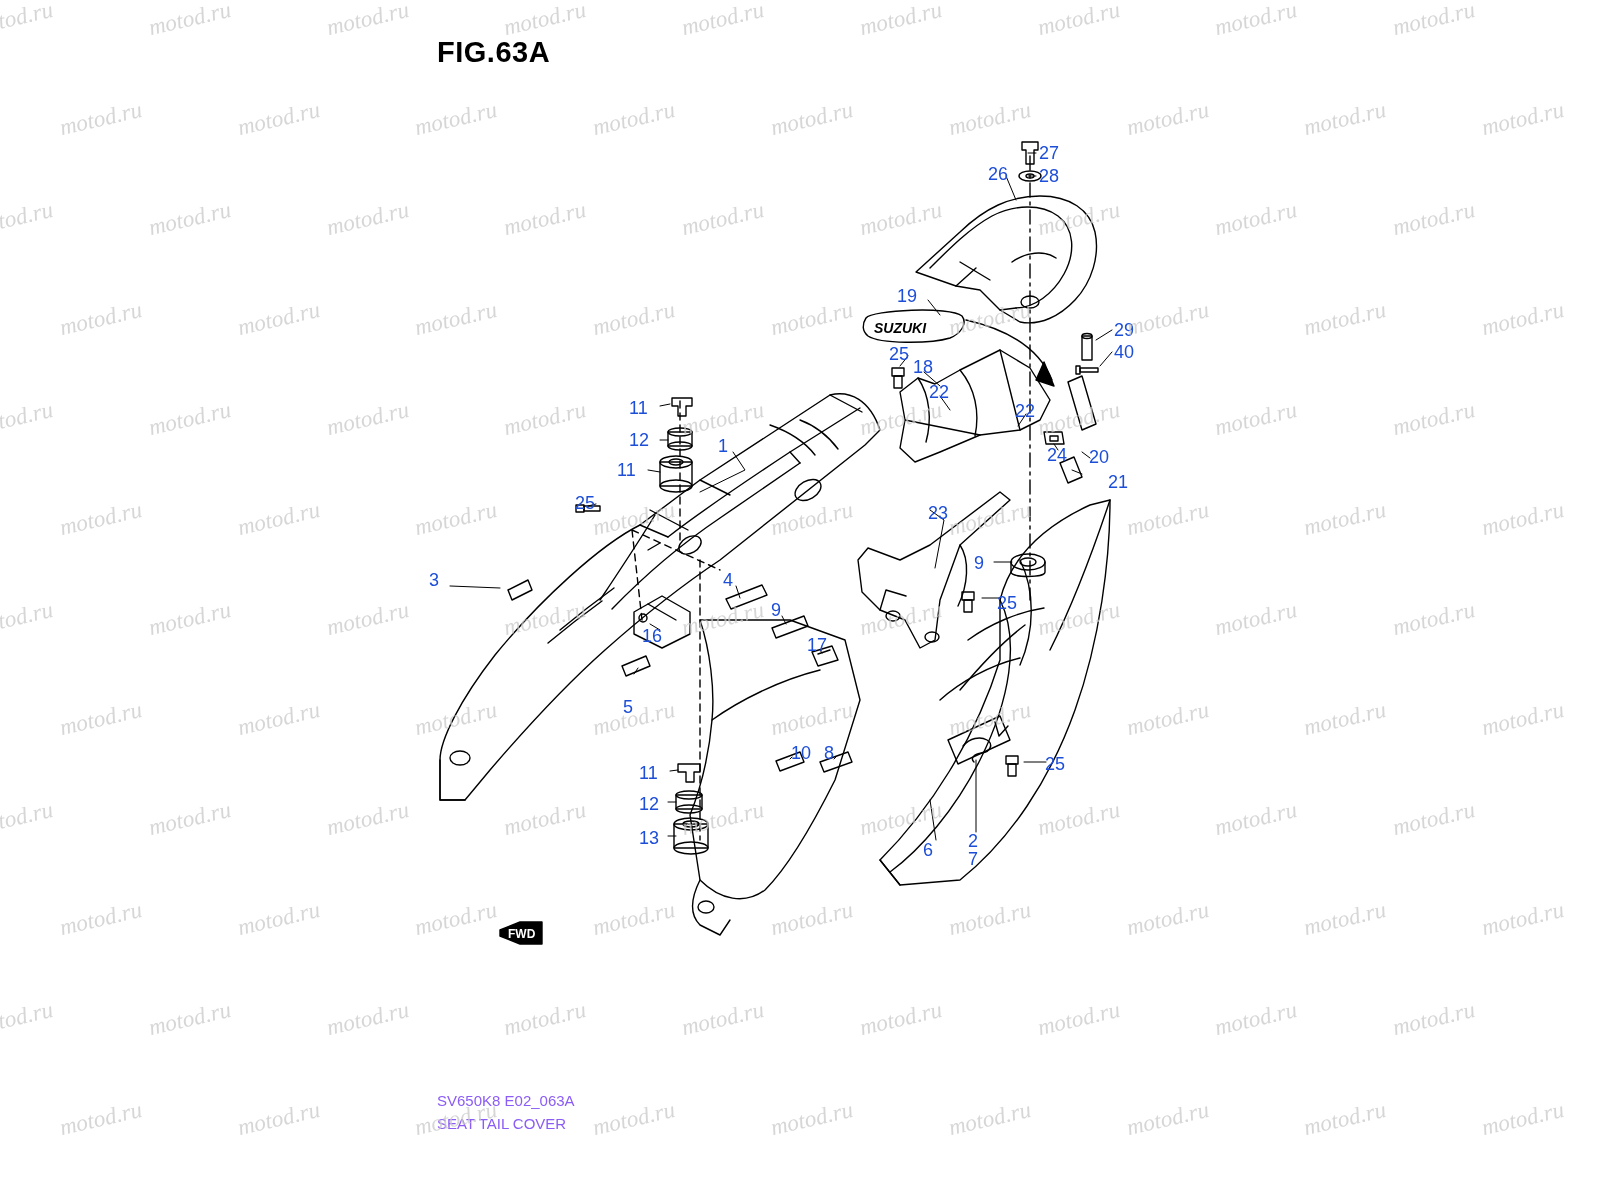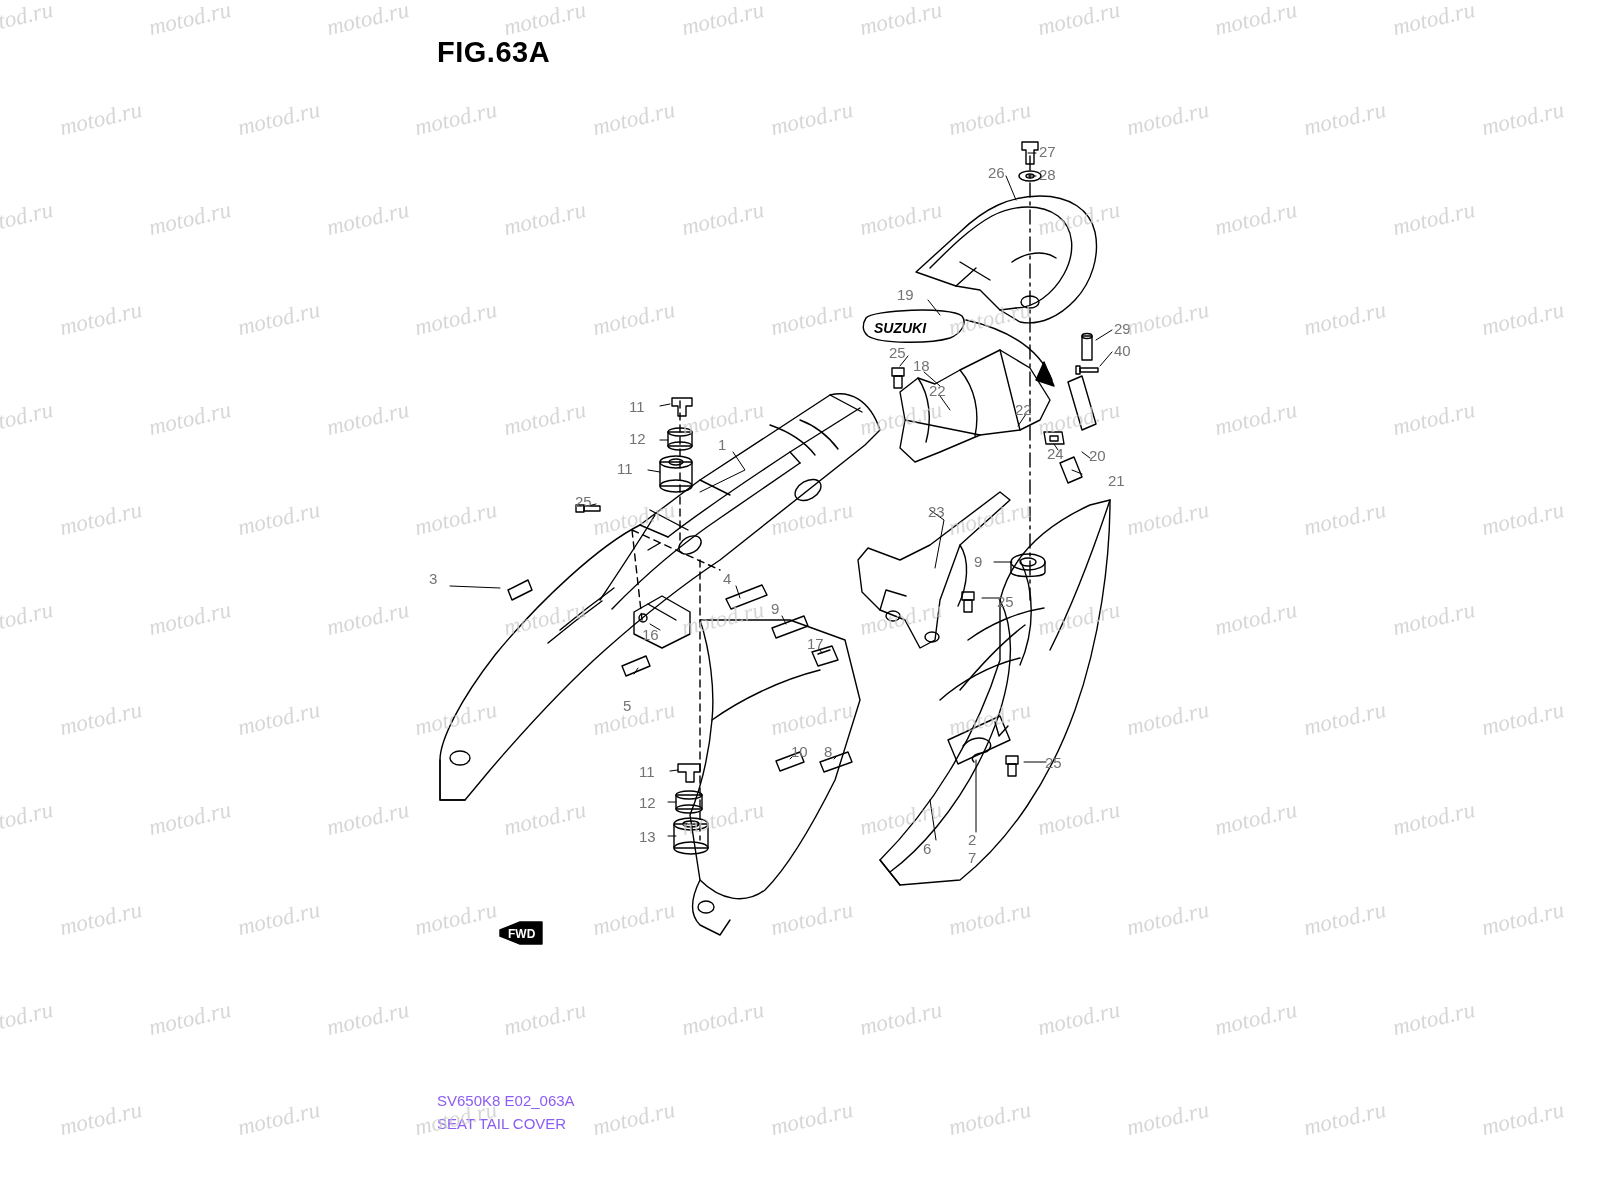--- a/index.html
+++ b/index.html
@@ -59,22 +59,22 @@
   #drawing {
     position: absolute;
     left: 0; top: 0;
     width: 1600px;
     height: 1200px;
     z-index: 2;
   }
   #drawing svg { display: block; }
   .part-label {
     position: absolute;
-    font-size: 15px;
-    color: #737373;
+    font-size: 18px;
+    color: #1d4ed8;
     z-index: 4;
     white-space: nowrap;
   }
 </style>
 </head>
 <body>
 
 <div id="page">
 
   <div id="fig-title">FIG.63A</div>

